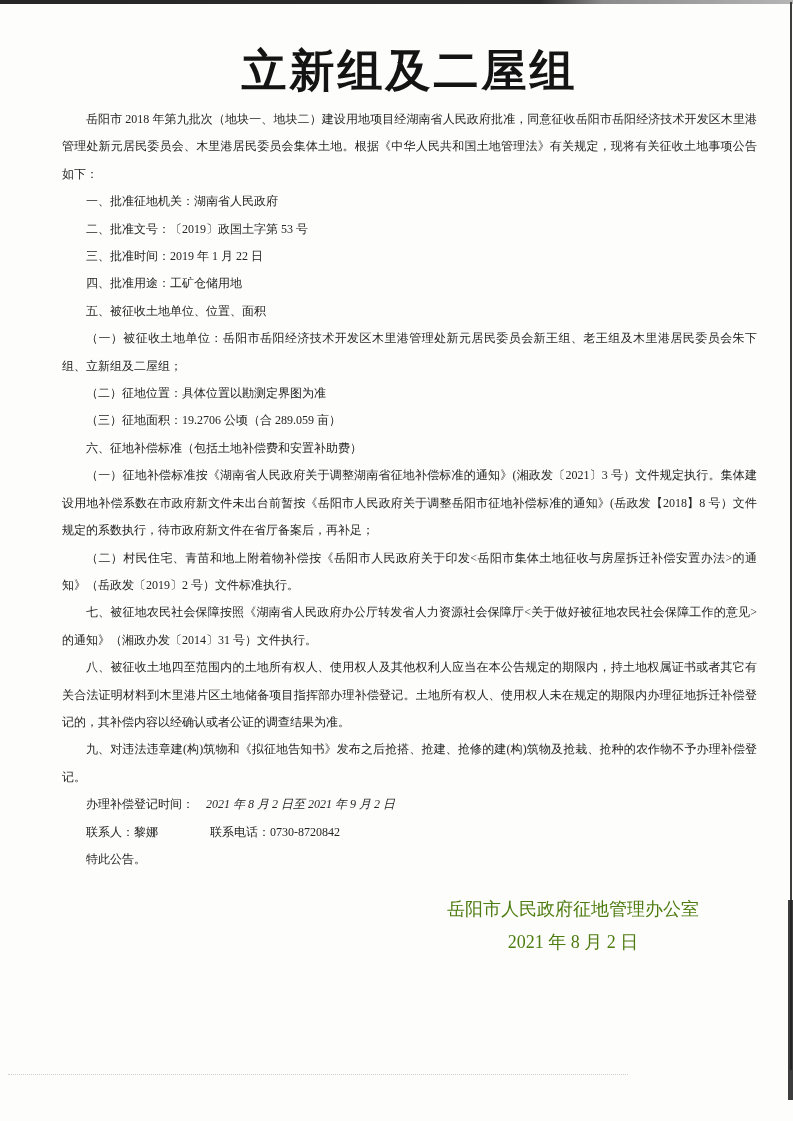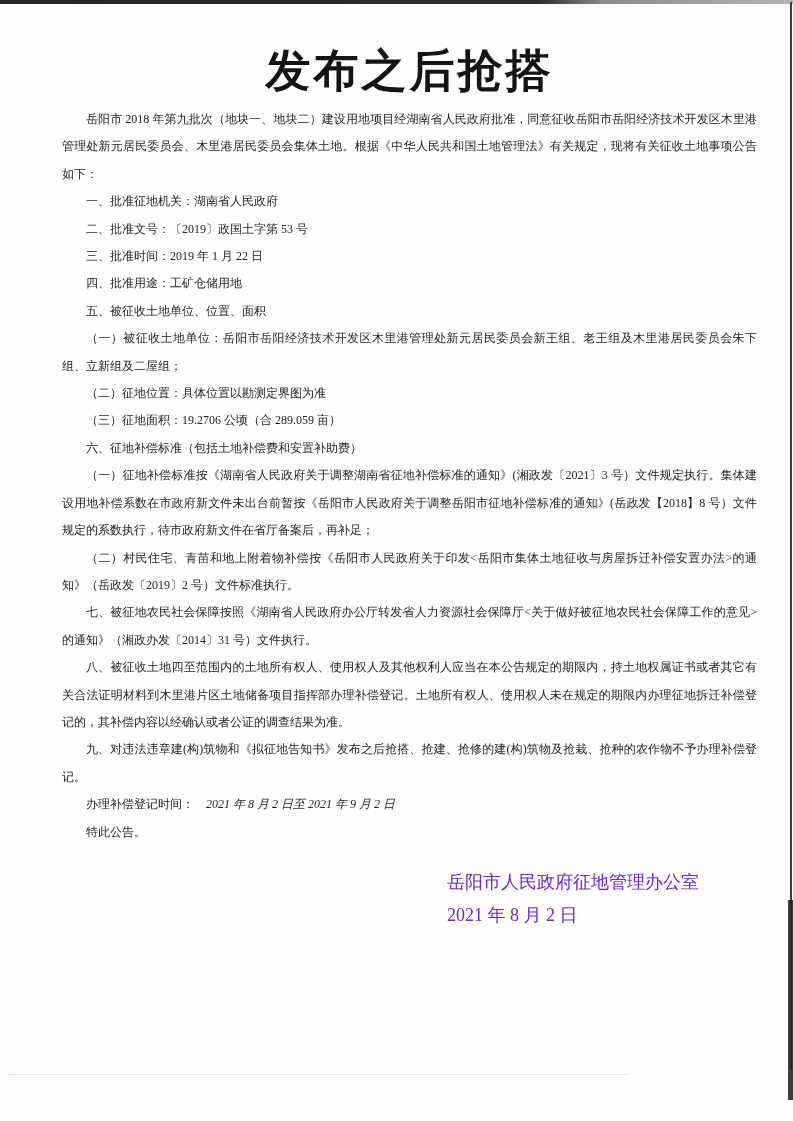--- a/index.html
+++ b/index.html
@@ -56,37 +56,38 @@
     text-align: justify;
     text-indent: 2em;
     color: #242424;
   }
   .reg-line { text-align: left; }
   .gap-sm { margin-left: 12px; font-style: italic; }
   .gap-lg { margin-left: 52px; }
   .signature-block {
     width: max-content;
     margin: 22px 58px 0 auto;
+    text-align: center;
     font-size: 18px;
     line-height: 28px;
-    color: #6d28d9;
+    color: #4d7c0f;
   }
   .signature-block .issue-date { margin-top: 5px; }
 </style>
 </head>
 <body>
 
 <div class="scan-edge-top"></div>
 <div class="scan-edge-right"></div>
 <div class="scan-edge-right-thick"></div>
 <div class="scan-dotted-bottom"></div>
 
 <div class="page-content">
 
-  <h1 class="doc-title">发布之后抢搭</h1>
+  <h1 class="doc-title">立新组及二屋组</h1>
 
 
   <div class="body-text">
     <p>岳阳市 2018 年第九批次（地块一、地块二）建设用地项目经湖南省人民政府批准，同意征收岳阳市岳阳经济技术开发区木里港管理处新元居民委员会、木里港居民委员会集体土地。根据《中华人民共和国土地管理法》有关规定，现将有关征收土地事项公告如下：</p>
     <p>一、批准征地机关：湖南省人民政府</p>
     <p>二、批准文号：〔2019〕政国土字第 53 号</p>
     <p>三、批准时间：2019 年 1 月 22 日</p>
     <p>四、批准用途：工矿仓储用地</p>
     <p>五、被征收土地单位、位置、面积</p>
     <p>（一）被征收土地单位：岳阳市岳阳经济技术开发区木里港管理处新元居民委员会新王组、老王组及木里港居民委员会朱下组、立新组及二屋组；</p>
@@ -95,20 +96,23 @@
     <p>六、征地补偿标准（包括土地补偿费和安置补助费）</p>
     <p>（一）征地补偿标准按《湖南省人民政府关于调整湖南省征地补偿标准的通知》(湘政发〔2021〕3 号）文件规定执行。集体建设用地补偿系数在市政府新文件未出台前暂按《岳阳市人民政府关于调整岳阳市征地补偿标准的通知》(岳政发【2018】8 号）文件规定的系数执行，待市政府新文件在省厅备案后，再补足；</p>
     <p>（二）村民住宅、青苗和地上附着物补偿按《岳阳市人民政府关于印发&lt;岳阳市集体土地征收与房屋拆迁补偿安置办法&gt;的通知》（岳政发〔2019〕2 号）文件标准执行。</p>
     <p>七、被征地农民社会保障按照《湖南省人民政府办公厅转发省人力资源社会保障厅&lt;关于做好被征地农民社会保障工作的意见&gt;的通知》（湘政办发〔2014〕31 号）文件执行。</p>
     <p>八、被征收土地四至范围内的土地所有权人、使用权人及其他权利人应当在本公告规定的期限内，持土地权属证书或者其它有关合法证明材料到木里港片区土地储备项目指挥部办理补偿登记。土地所有权人、使用权人未在规定的期限内办理征地拆迁补偿登记的，其补偿内容以经确认或者公证的调查结果为准。</p>
     <p>九、对违法违章建(构)筑物和《拟征地告知书》发布之后抢搭、抢建、抢修的建(构)筑物及抢栽、抢种的农作物不予办理补偿登记。</p>
 
     <p class="reg-line">
       <span>办理补偿登记时间：</span><span class="gap-sm">2021 年 8 月 2 日至 2021 年 9 月 2 日</span>
     </p>
+    <p class="reg-line">
+      <span>联系人：黎娜</span><span class="gap-lg">联系电话：0730-8720842</span>
+    </p>
     <p class="reg-line">特此公告。</p>
   </div>
 
   <div class="signature-block">
     <div class="issuing-office">岳阳市人民政府征地管理办公室</div>
     <div class="issue-date">2021 年 8 月 2 日</div>
   </div>
 
 </div>
 

